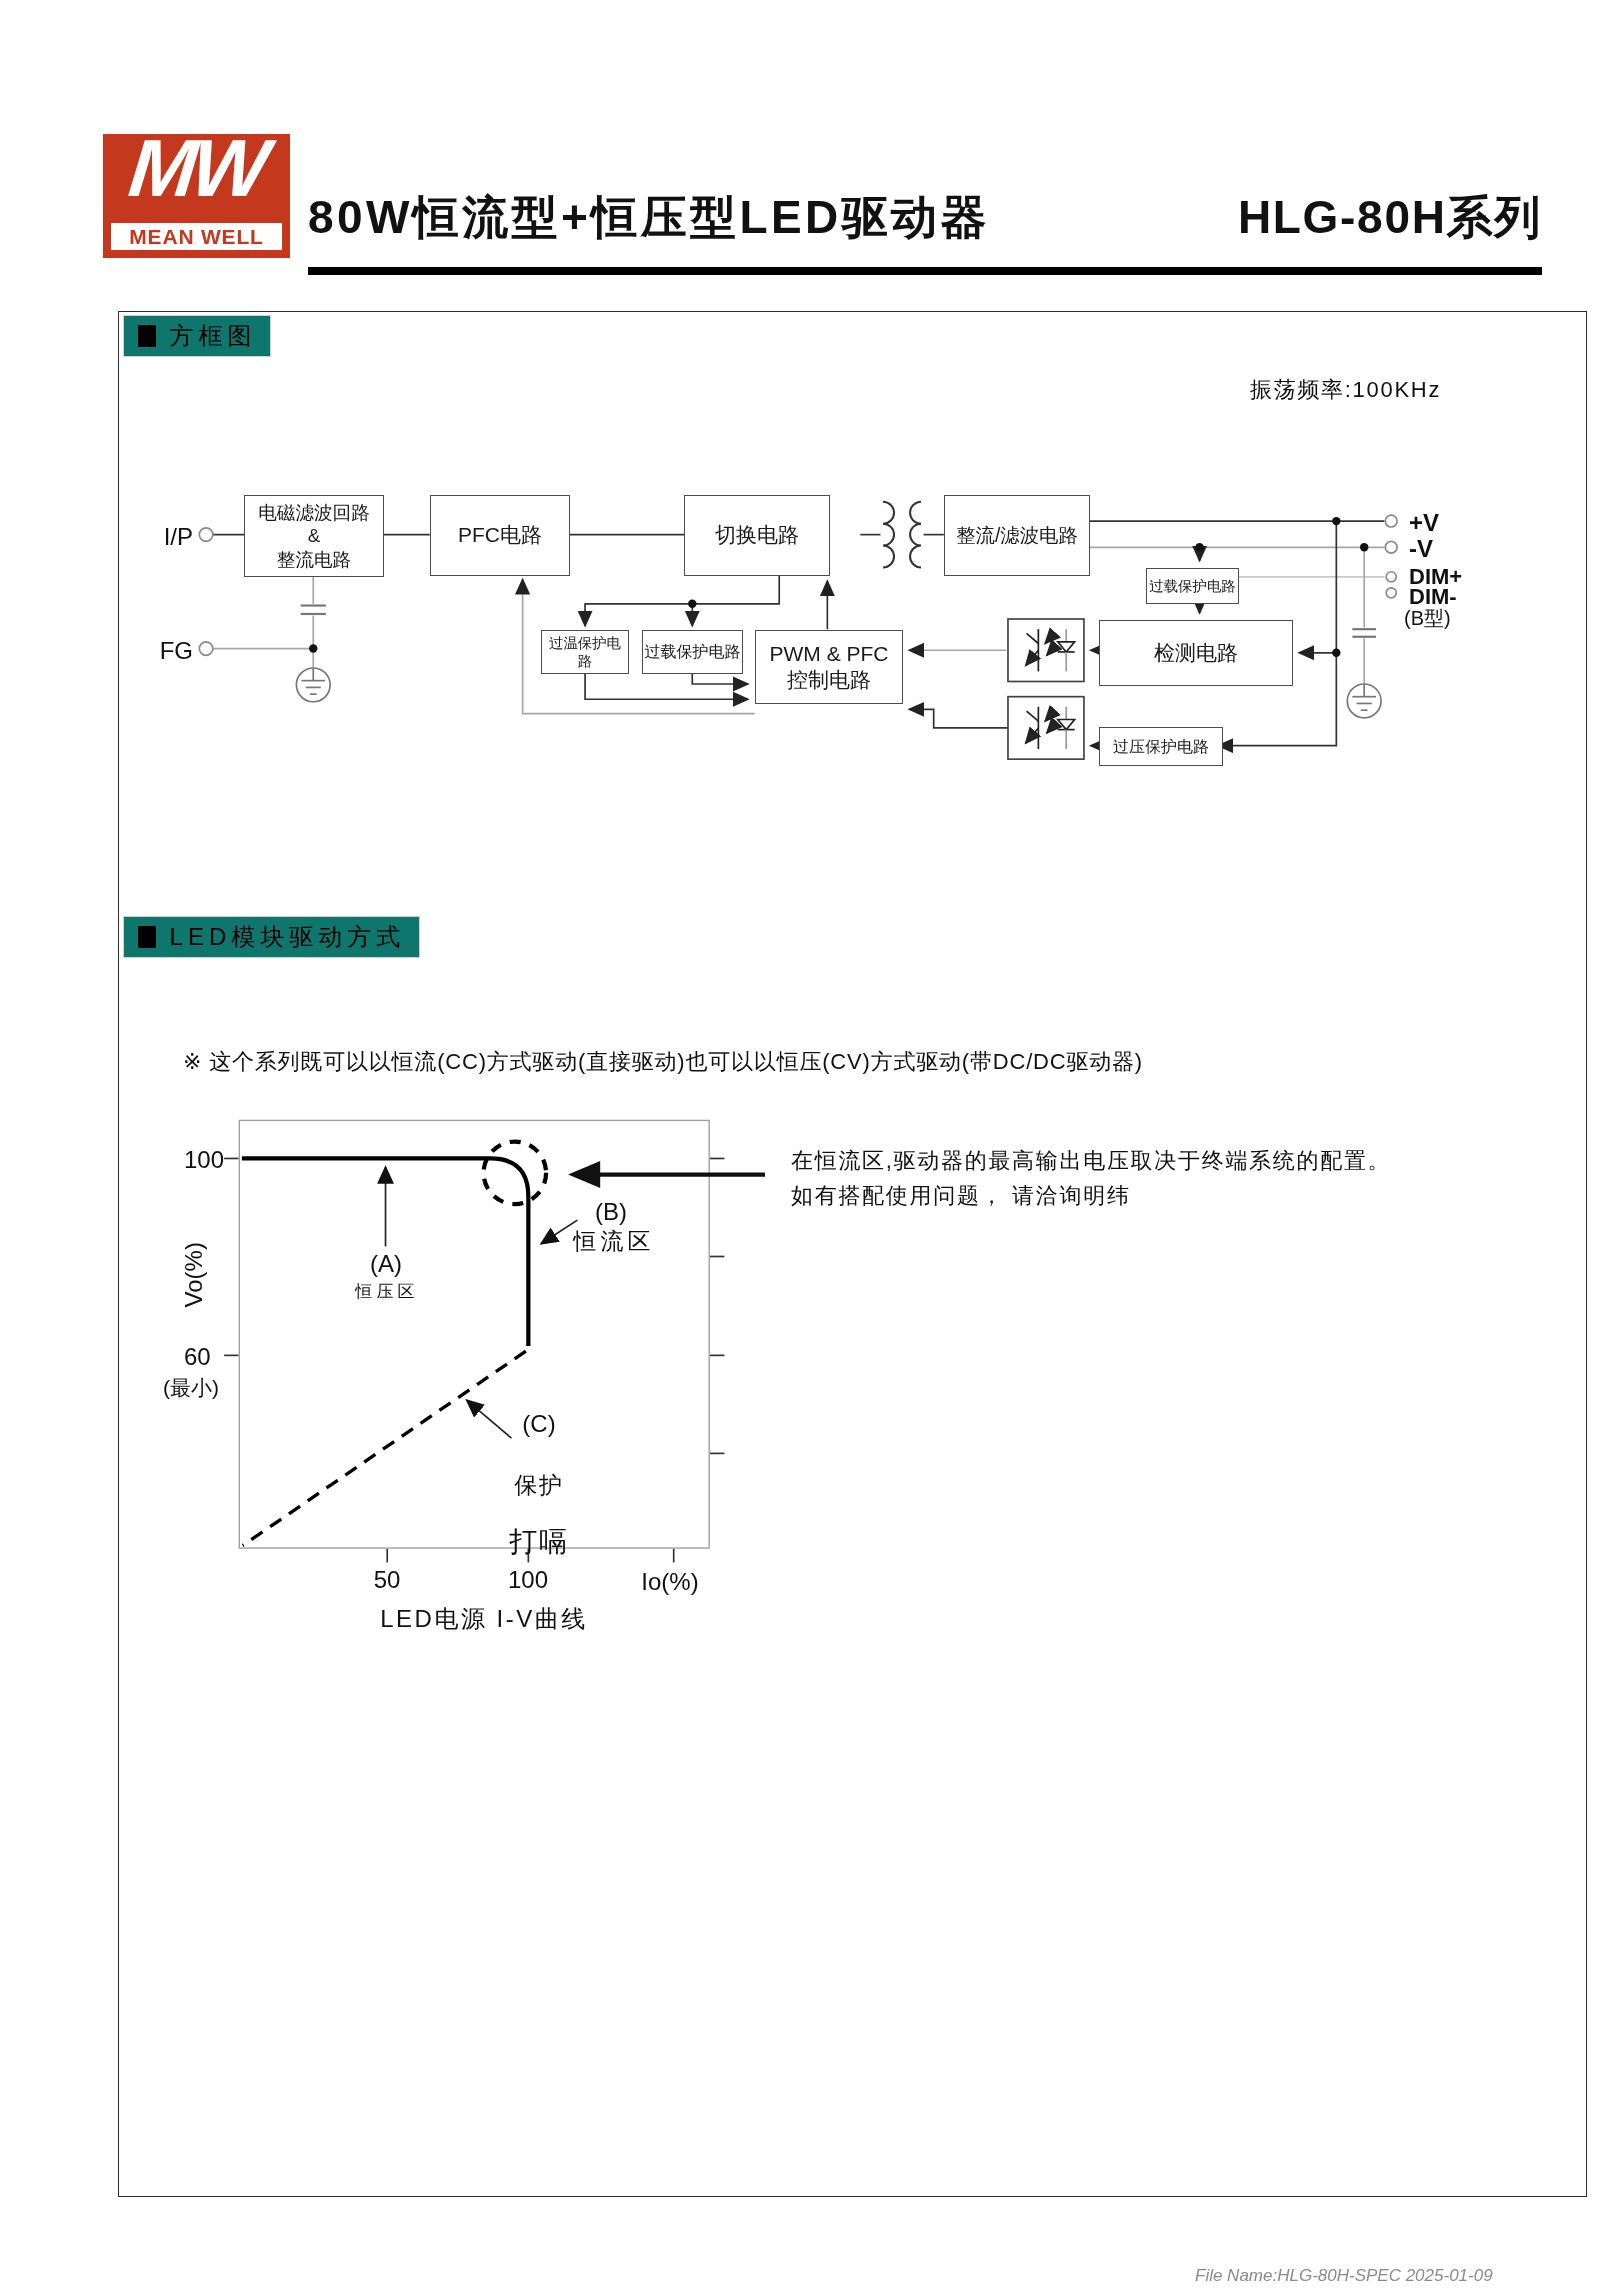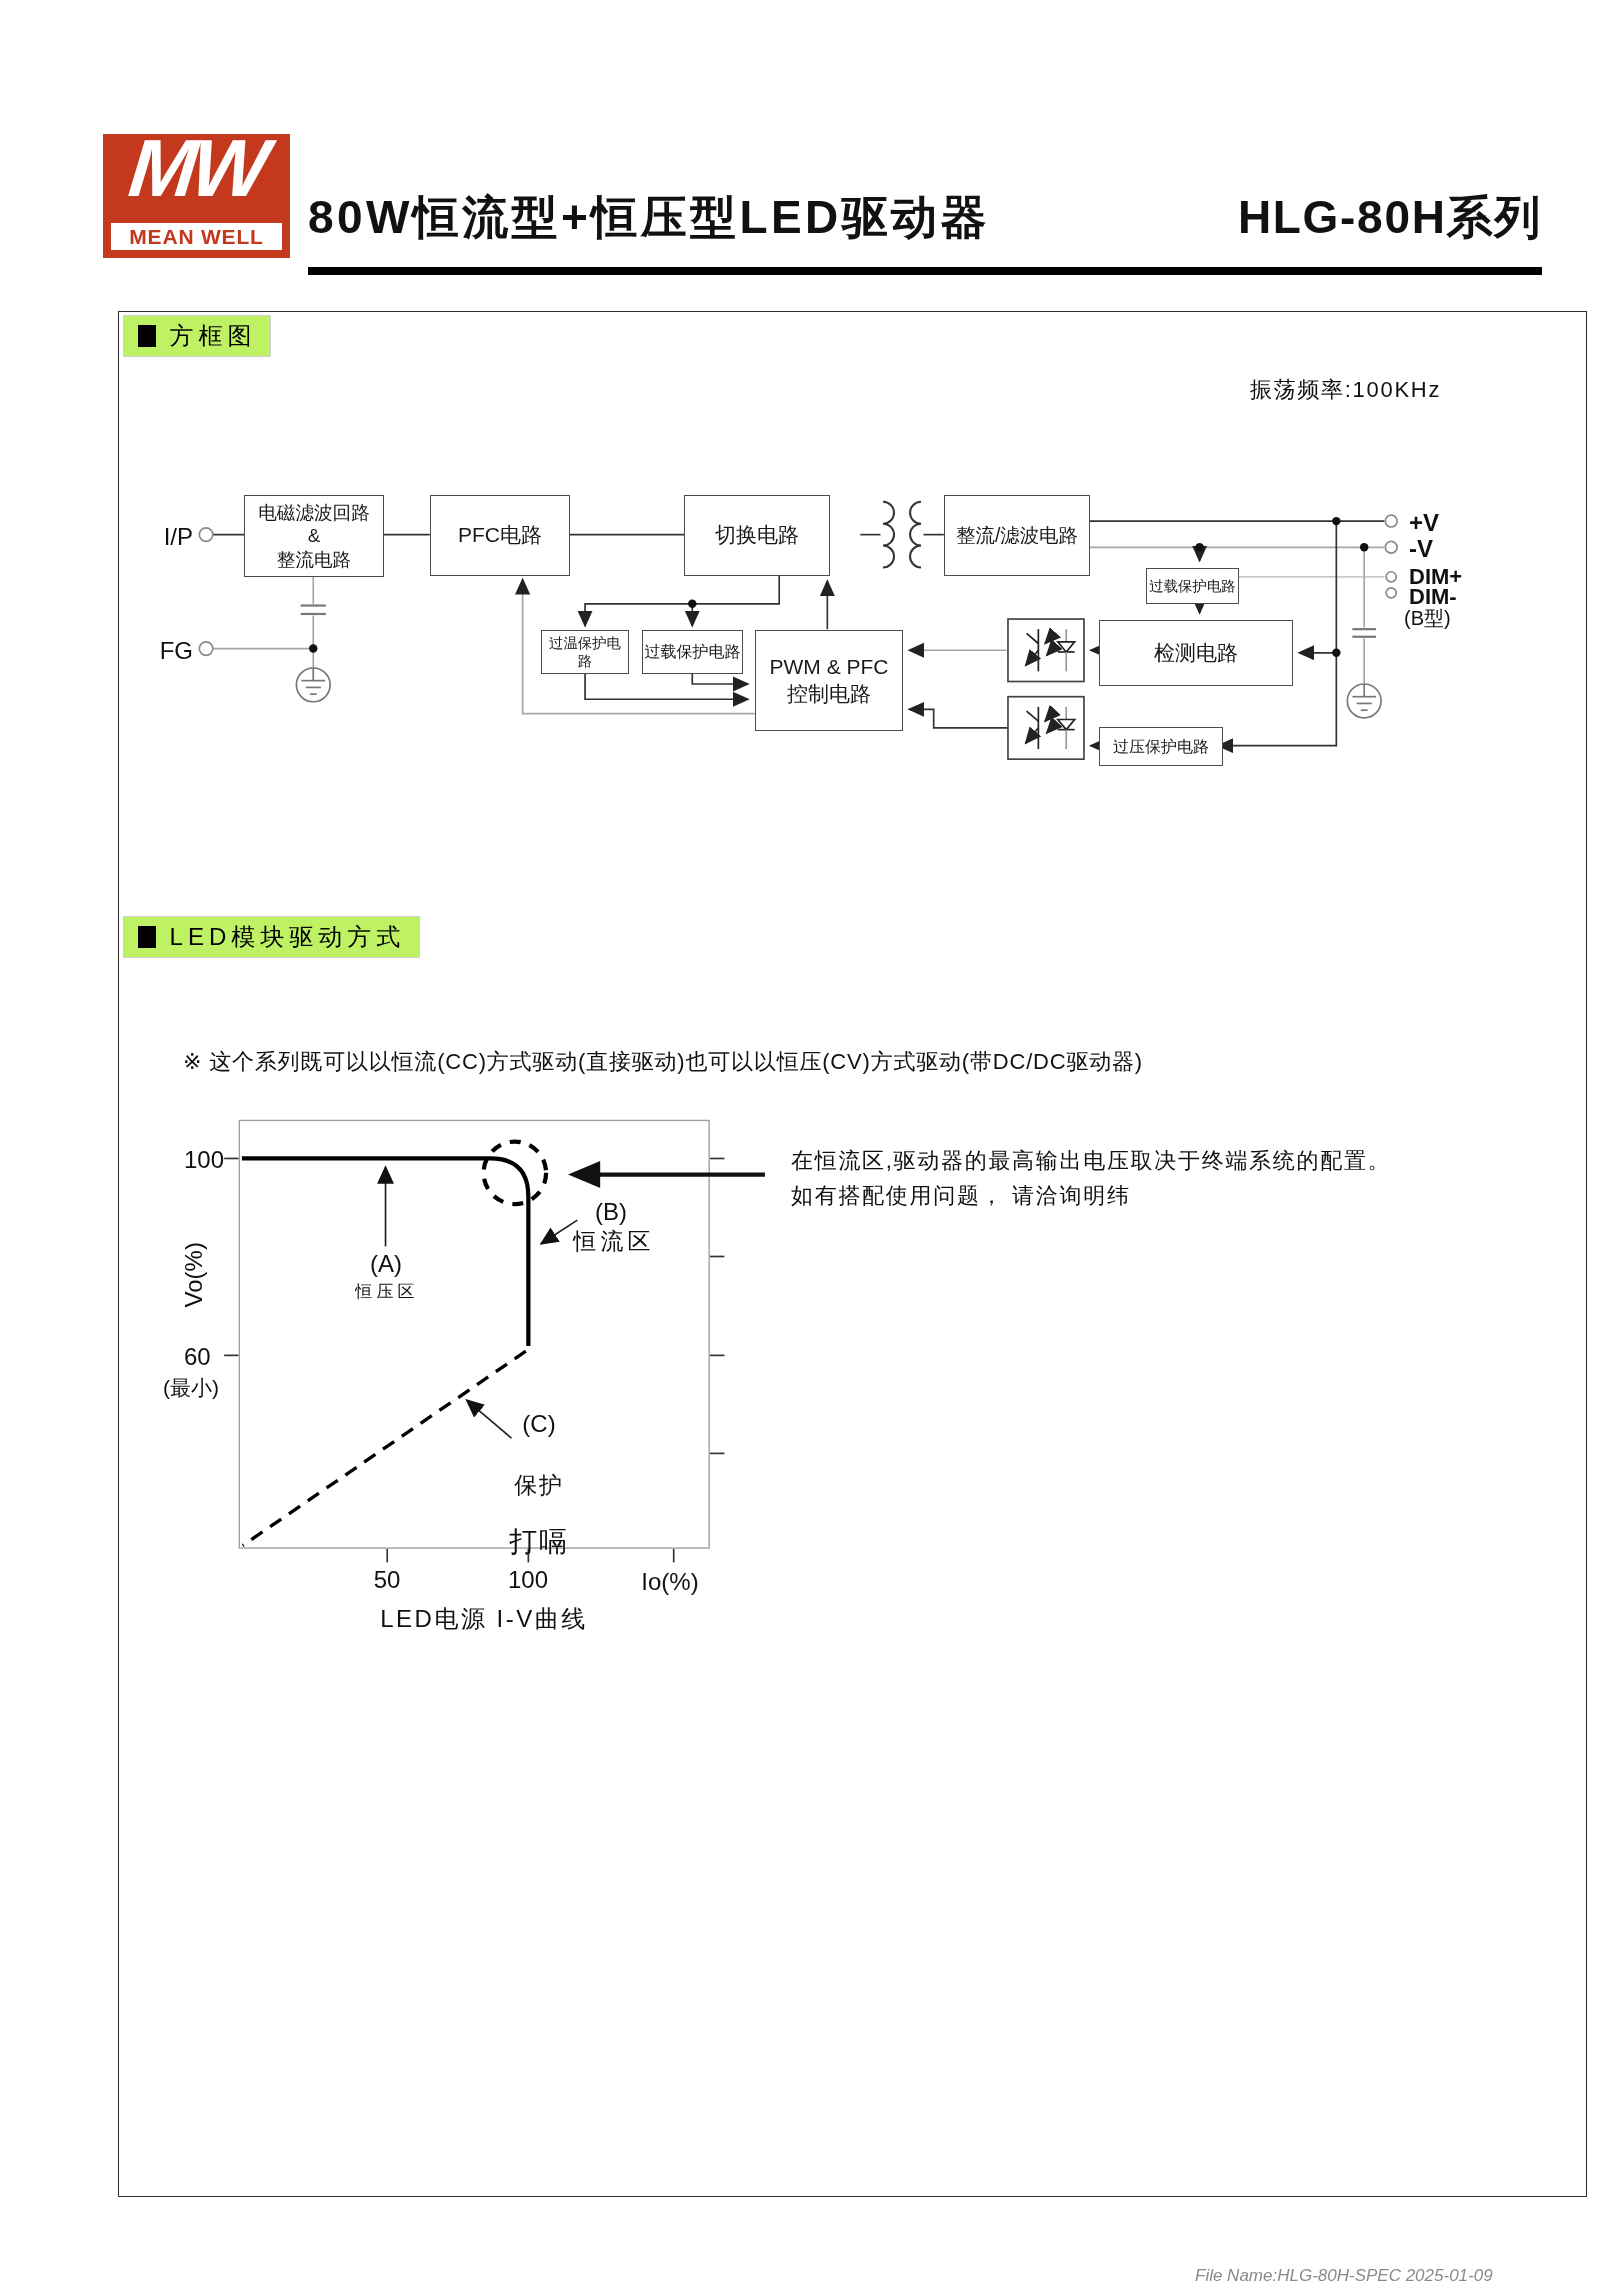--- a/index.html
+++ b/index.html
@@ -8,21 +8,21 @@
     font-family:"Liberation Sans","DejaVu Sans",sans-serif;color:#111;overflow:hidden;
   }
   .lbl{position:absolute;white-space:nowrap;line-height:1.15}
   .c{transform:translateX(-50%)}
   .blk{
     position:absolute;border:1.7px solid #4c4c4c;background:#fff;
     display:flex;flex-direction:column;align-items:center;justify-content:center;
     text-align:center;line-height:1.25;box-sizing:border-box;color:#1a1a1a;
   }
   .sec{
-    position:absolute;background:#bef264;display:inline-flex;align-items:center;
+    position:absolute;background:#0f766e;display:inline-flex;align-items:center;
     gap:13.5px;padding:4.2px 13.5px;border:0.8px solid #d0d0d0;
   }
   .sec .sq{width:18.6px;height:22px;background:#000;flex:0 0 auto}
   .sec .st{font-size:24px;letter-spacing:5px;color:#000}
   .logo{position:absolute;left:103px;top:134px;width:187px;height:124px;background:#c4391e}
   .logo .mw{
     position:absolute;left:0;right:0;top:-12px;text-align:center;color:#fff;
     font-size:81px;font-weight:bold;font-style:italic;letter-spacing:-5px;transform:skewX(-6deg);
   }
   .logo .strip{
@@ -188,21 +188,21 @@
 </div>
 <div class="blk" style="left:944px;top:495px;width:146px;height:81px;font-size:19.4px">
   <span>整流/滤波电路</span>
 </div>
 <div class="blk" style="left:541px;top:630px;width:88px;height:44px;font-size:14.4px">
   <span>过温保护电路</span>
 </div>
 <div class="blk" style="left:642px;top:630px;width:101px;height:44px;font-size:16px">
   <span>过载保护电路</span>
 </div>
-<div class="blk" style="left:755px;top:630px;width:148px;height:101px;font-size:21px">
+<div class="blk" style="left:755px;top:630px;width:148px;height:74px;font-size:21px">
   <span>PWM &amp; PFC</span>
   <span>控制电路</span>
 </div>
 <div class="blk" style="left:1146px;top:568px;width:93px;height:36px;font-size:14.4px">
   <span>过载保护电路</span>
 </div>
 <div class="blk" style="left:1099px;top:620px;width:194px;height:66px;font-size:21px">
   <span>检测电路</span>
 </div>
 <div class="blk" style="left:1099px;top:727px;width:124px;height:39px;font-size:16px">

